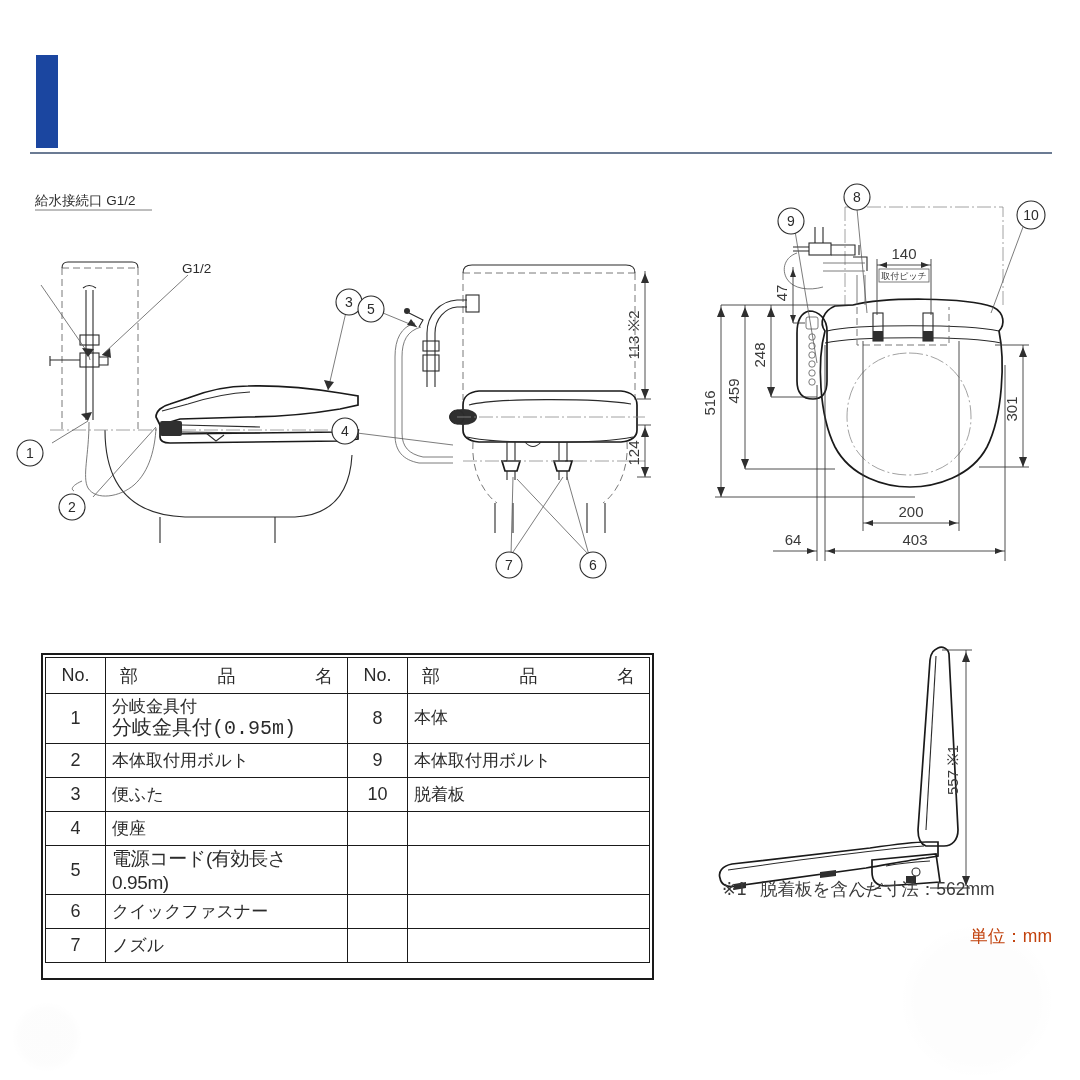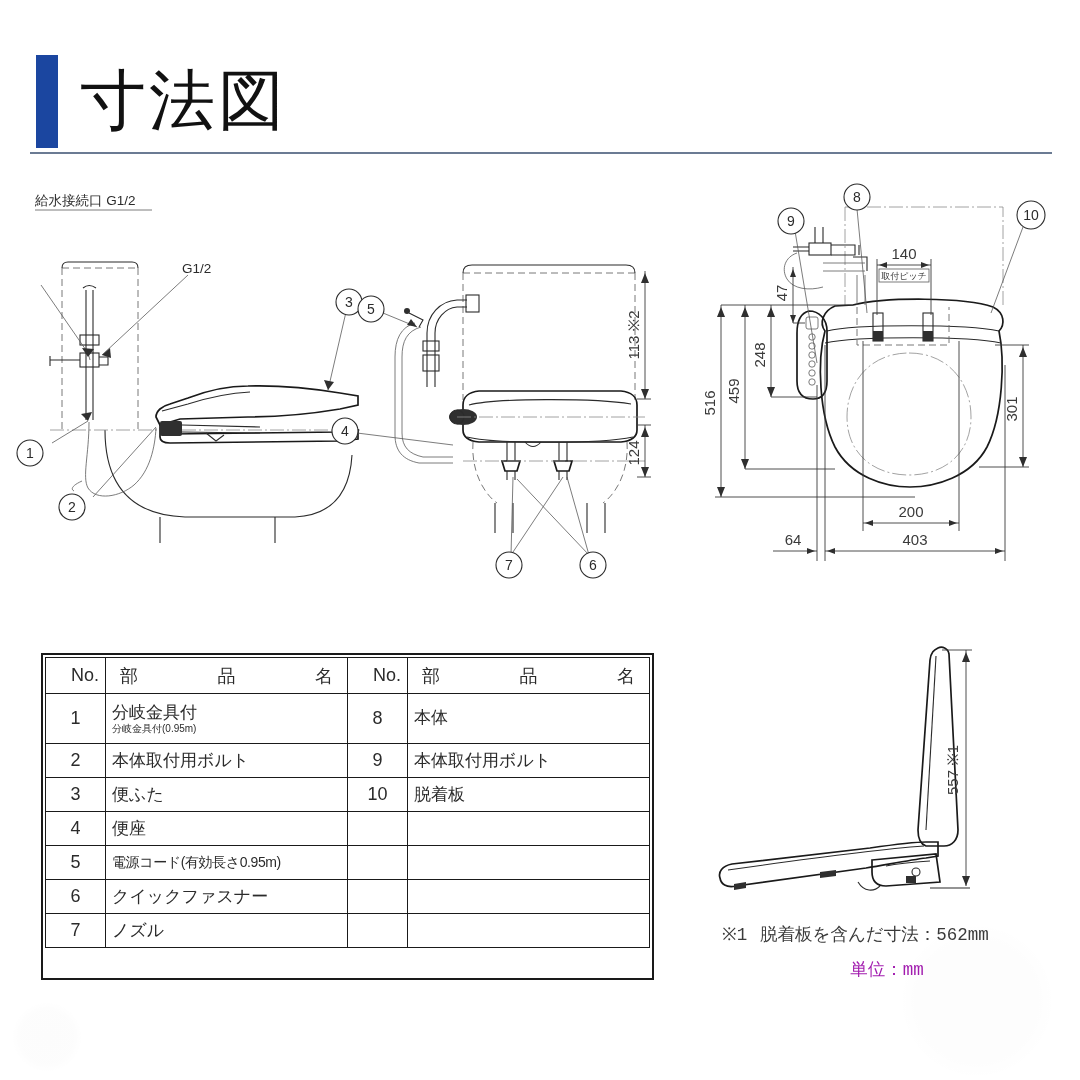--- a/index.html
+++ b/index.html
@@ -75,56 +75,55 @@
     vertical-align: middle;
   }
   table.parts td.numcol {
     width: 60px;
     text-align: center;
     font-size: 18px;
   }
   table.parts td.namecol { width: 242px; }
   table.parts tr.head td {
     height: 36px;
-    text-align: right;
+    text-align: center;
     font-size: 18px;
   }
   table.parts td.spread {
     text-align: justify;
     text-align-last: justify;
     padding: 0 14px;
   }
   table.parts td.tall { height: 50px; line-height: 1.18; }
-  table.parts td .l2 { display: block; font-size: 10px; }
-  table.parts td.small { font-size: 14px; letter-spacing: -0.4px; }
+  table.parts td .l2 { display: block; font-size: 20px; font-family: Liberation Mono, monospace; }
+  table.parts td.small { font-size: 19px; letter-spacing: -0.4px; }
   .outer-frame {
     position: absolute;
     left: 41px; top: 653px;
     width: 613px; height: 327px;
     border: 2.5px solid #1a1a1a;
     pointer-events: none;
   }
 
   
   #notes {
     position: absolute;
-    left: 722px; top: 922px;
+    left: 722px; top: 876px;
     width: 330px;
     font-size: 17.5px;
     color: #3a3a3a;
     line-height: 27px;
-    font-family: Liberation Mono, monospace;
   }
   #notes .note-row { white-space: nowrap; }
   #notes .mark { display: inline-block; width: 38px; }
   #unit-note {
-    text-align: center;
-    margin-top: 8px;
+    text-align: right;
+    margin-top: 20px;
     font-size: 17.5px;
-    color: #a21caf;
+    color: #c2410c;
   }
 
   
   .watermark {
     position: absolute;
     border-radius: 50%;
     opacity: 0.5;
     pointer-events: none;
   }
   #watermark-left {
@@ -150,21 +149,20 @@
   .lbl { font-family: "Liberation Sans", sans-serif; font-size: 13.5px; fill: #2b2b2b; }
   .callout-c { fill: #fff; stroke: #2b2b2b; stroke-width: 1.1; }
   .callout-t { font-family: "Liberation Sans", sans-serif; font-size: 14px; fill: #2b2b2b; text-anchor: middle; }
   .dark { fill: #2f2f2f; }
 </style>
 </head>
 <body>
 
 <div id="header">
   <div id="title-accent-bar"></div>
-  <div id="page-title">寸法図</div>
   <div id="title-rule"></div>
 </div>
 
 <div id="drawings">
 
   <div class="dwg" style="left:10px; top:20px;">
     <svg width="360" height="360" viewBox="0 0 360 360">
 
       <path class="ln-dash" d="M52,83 L52,245 M52,83 L128,83 M128,83 L128,245"></path>
       <path class="ln" d="M52,83 q0,-6 6,-6 L122,77 q6,0 6,6"></path>

